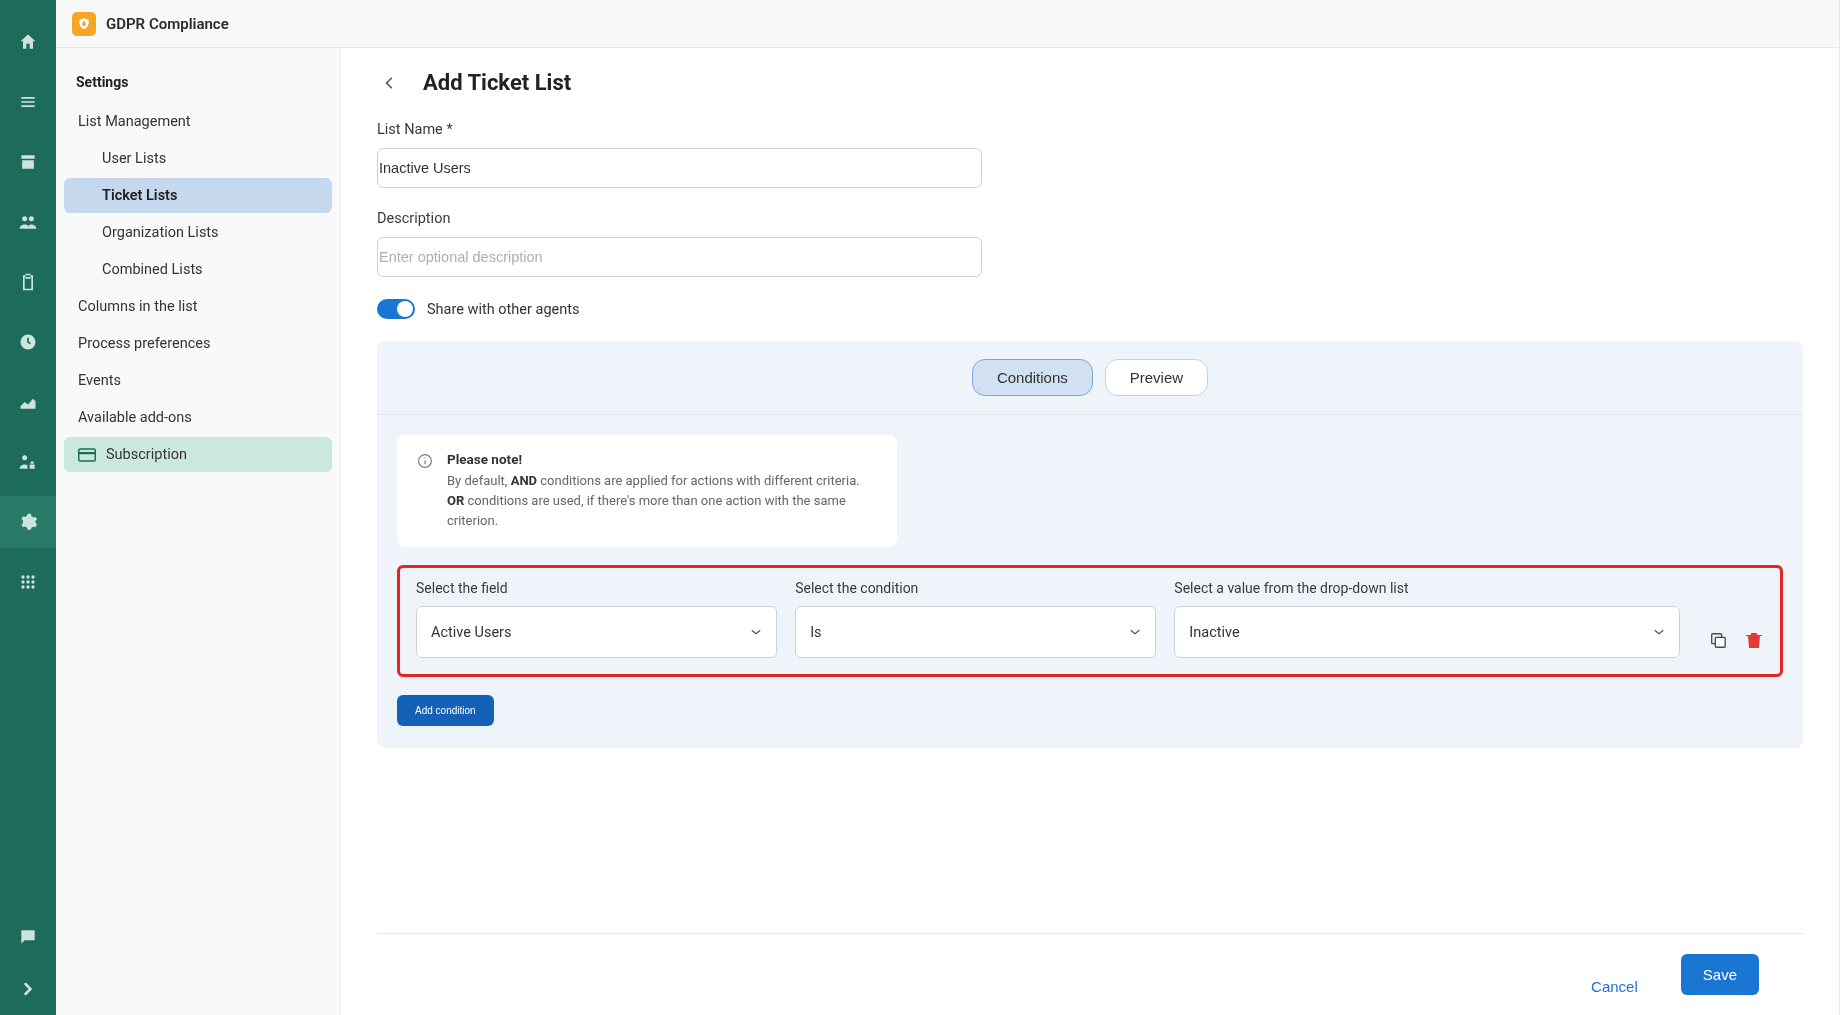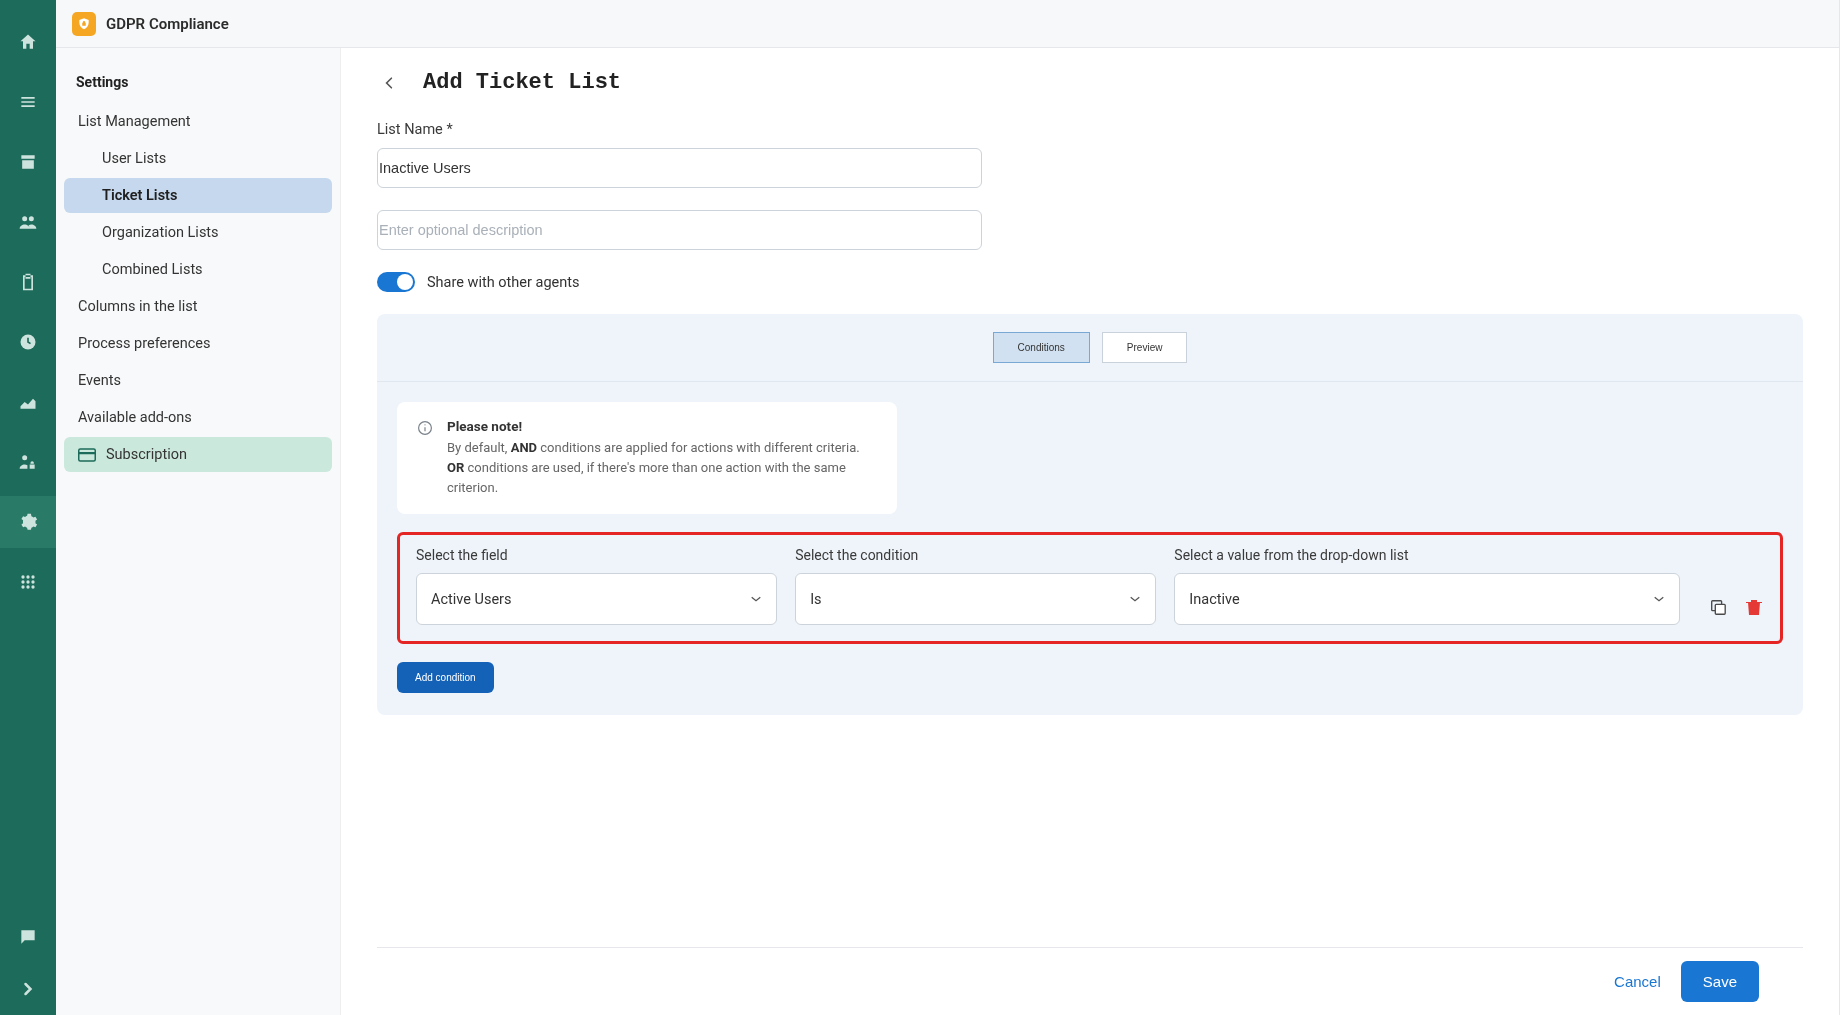--- a/index.html
+++ b/index.html
@@ -29,38 +29,38 @@
 .sidebar { width: 285px; background: #f8f9fa; padding: 20px 8px 20px 8px; border-right: 1px solid #eee; }
 .sidebar h2 { font-size: 14px; font-weight: 700; color: #222; padding: 6px 12px 14px; }
 .side-item { padding: 9px 14px; border-radius: 6px; cursor: pointer; font-size: 14.5px; color: #343434; margin-bottom: 2px; }
 .side-sub { padding-left: 38px; }
 .side-item.selected { background: #c5d8ed; font-weight: 600; color: #202020; }
 .side-item.highlight { background: #cbe8dc; display: flex; align-items: center; gap: 10px; }
 .side-item.highlight svg { width: 18px; height: 14px; fill: #1d6b5a; }
 
 
 .content { flex: 1; padding: 22px 36px 0 36px; display: flex; flex-direction: column; overflow: auto; position: relative; }
-.page-head { display: flex; align-items: center; gap: 22px; margin-bottom: 26px; font-family: Liberation Mono, monospace; }
+.page-head { display: flex; align-items: center; gap: 22px; margin-bottom: 26px; }
 .back-btn { width: 24px; height: 24px; display: flex; align-items: center; justify-content: center; cursor: pointer; color: #555; }
 .back-btn svg { width: 8px; height: 14px; fill: currentColor; }
 .page-title { font-size: 22px; font-weight: 700; color: #222; }
 
 .form-label { font-size: 14.5px; color: #3a3a3a; margin-bottom: 10px; display: block; }
 .text-input { width: 100%; max-width: 605px; height: 40px; border: 1px solid #ccd3da; border-radius: 6px; padding: 0 1px; font-size: 14.5px; color: #333; outline: none; margin-bottom: 22px; }
 .text-input::placeholder { color: #a9b0b8; }
 
 .toggle-row { display: flex; align-items: center; gap: 12px; margin-bottom: 22px; }
 .toggle { width: 38px; height: 20px; background: #1976d2; border-radius: 999px; position: relative; cursor: pointer; }
 .toggle-knob { width: 16px; height: 16px; background: #fff; border-radius: 50%; position: absolute; top: 2px; right: 2px; }
 .toggle-label { font-size: 14.5px; color: #333; }
 
 
 .cond-panel { background: #eef4fa; border-radius: 8px; padding: 0 0 22px 0; }
 .tabs-row { display: flex; justify-content: center; gap: 12px; padding: 18px 0; border-bottom: 1px solid #e1e7ee; }
-.tab-btn { padding: 9px 24px; border: 1px solid #c9d2db; border-radius: 0; background: #fff; font-size: 10px; cursor: pointer; color: #333; }
+.tab-btn { padding: 9px 24px; border: 1px solid #c9d2db; border-radius: 13px; background: #fff; font-size: 15px; cursor: pointer; color: #333; }
 .tab-btn.active { background: #d1e1f1; border-color: #7aa8d4; }
 
 .note-box { margin: 20px 20px 18px 20px; background: #fff; border-radius: 8px; padding: 16px 20px; display: flex; gap: 14px; max-width: 500px; }
 .note-box svg { width: 16px; height: 16px; fill: none; stroke: #7a828a; stroke-width: 1.5; flex-shrink: 0; margin-top: 2px; }
 .note-title { font-weight: 700; font-size: 13.5px; color: #333; margin-bottom: 4px; }
 .note-text { font-size: 13px; color: #666; line-height: 1.55; }
 .note-text b { color: #333; }
 
 
 .cond-row-wrap { margin: 0 20px; border: 3px solid #e52424; border-radius: 6px; padding: 12px 16px 16px; position: relative; }
@@ -74,21 +74,21 @@
 .cond-action { width: 20px; height: 20px; cursor: pointer; display: flex; align-items: center; justify-content: center; }
 .cond-action.copy svg { width: 18px; height: 18px; fill: none; stroke: #4a4a4a; stroke-width: 1.5; }
 .cond-action.delete svg { width: 16px; height: 18px; fill: #e53935; }
 
 .add-cond-btn { margin: 18px 0 0 20px; background: #1461b8; color: #fff; border: none; border-radius: 6px; padding: 10px 18px; font-size: 10px; cursor: pointer; }
 
 
 .arrow-annot { position: absolute; pointer-events: none; z-index: 50; }
 
 
-.footer { border-top: 1px solid #e5e7eb; padding: 13px 44px; display: flex; justify-content: flex-end; gap: 20px; align-items: center; margin-top: auto; }
+.footer { border-top: 1px solid #e5e7eb; padding: 20px 44px; display: flex; justify-content: flex-end; gap: 43px; align-items: flex-end; margin-top: auto; }
 .btn-cancel { color: #1976d2; background: none; border: none; font-size: 15px; cursor: pointer; }
 .btn-save { background: #1976d2; color: #fff; border: none; border-radius: 6px; padding: 12px 22px; font-size: 15px; cursor: pointer; }
 </style>
 </head>
 <body>
 
 <div class="app">
 
   <div class="rail">
     <div class="rail-item">
@@ -203,20 +203,21 @@
             <svg viewBox="0 0 10 16">
                 <path d="M8 2L2 8l6 6" stroke="#555" stroke-width="2" fill="none" stroke-linecap="round"></path>
               </svg>
           </div>
           <div class="page-title">Add Ticket List</div>
         </div>
 
         <label class="form-label">List Name *</label>
         <input class="text-input" value="Inactive Users" style="">
 
+        <label class="form-label">Description</label>
         <input class="text-input" placeholder="Enter optional description" style="">
 
         <div class="toggle-row">
           <div class="toggle">
               <div class="toggle-knob"></div>
             </div>
           <div class="toggle-label">Share with other agents</div>
         </div>
 
         <div class="cond-panel">

